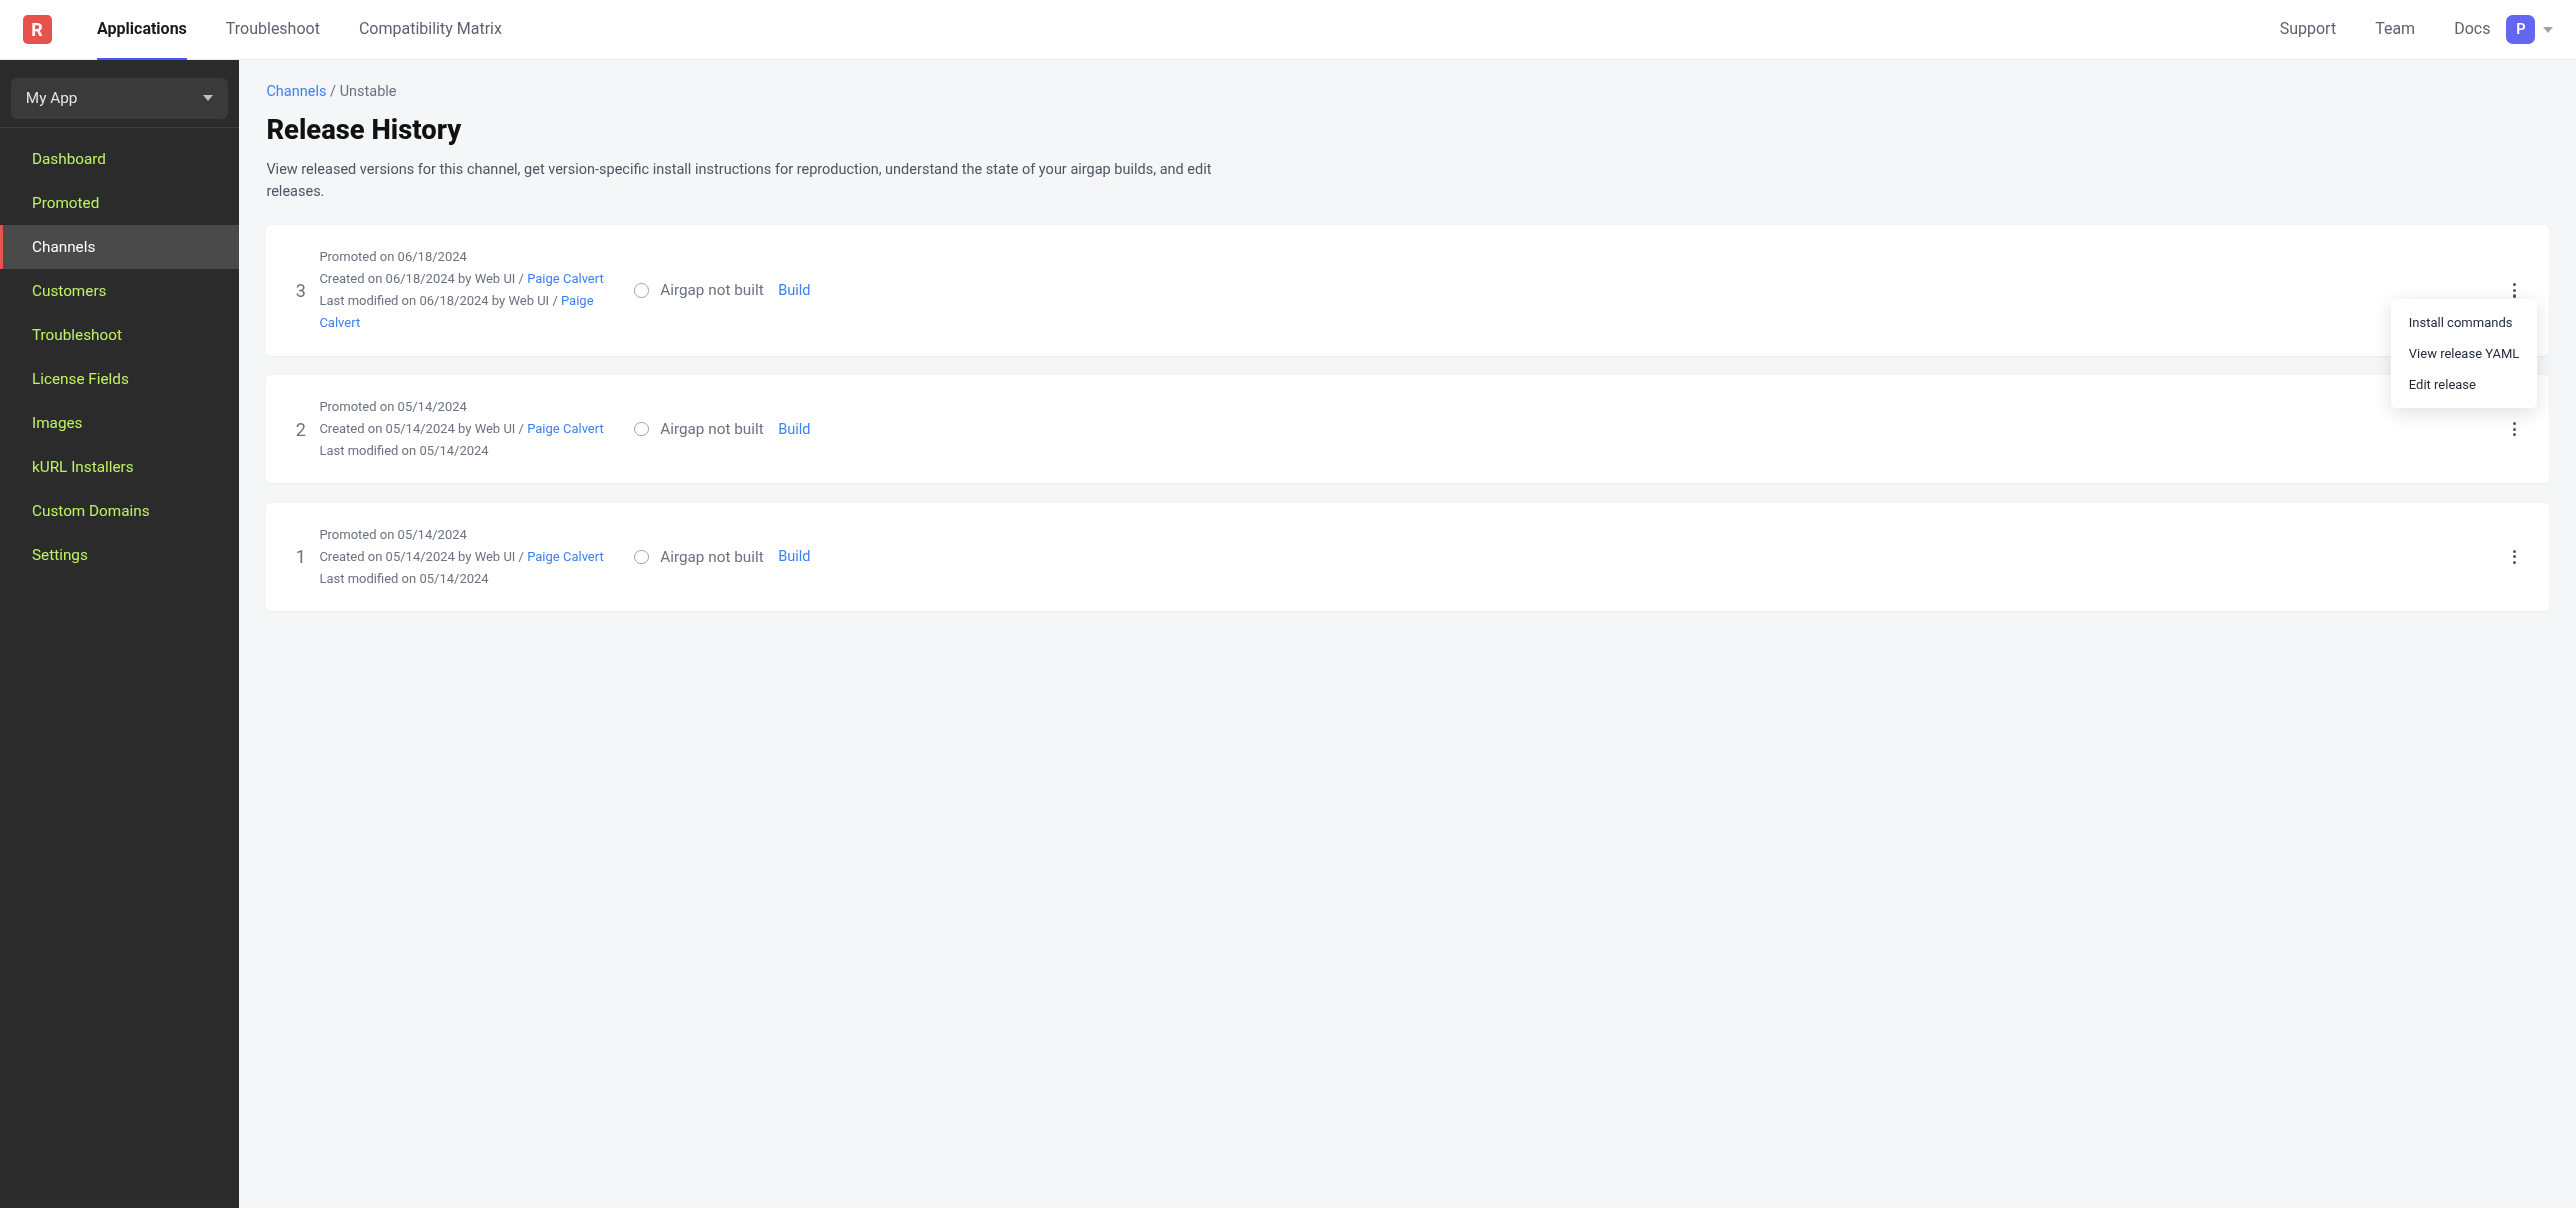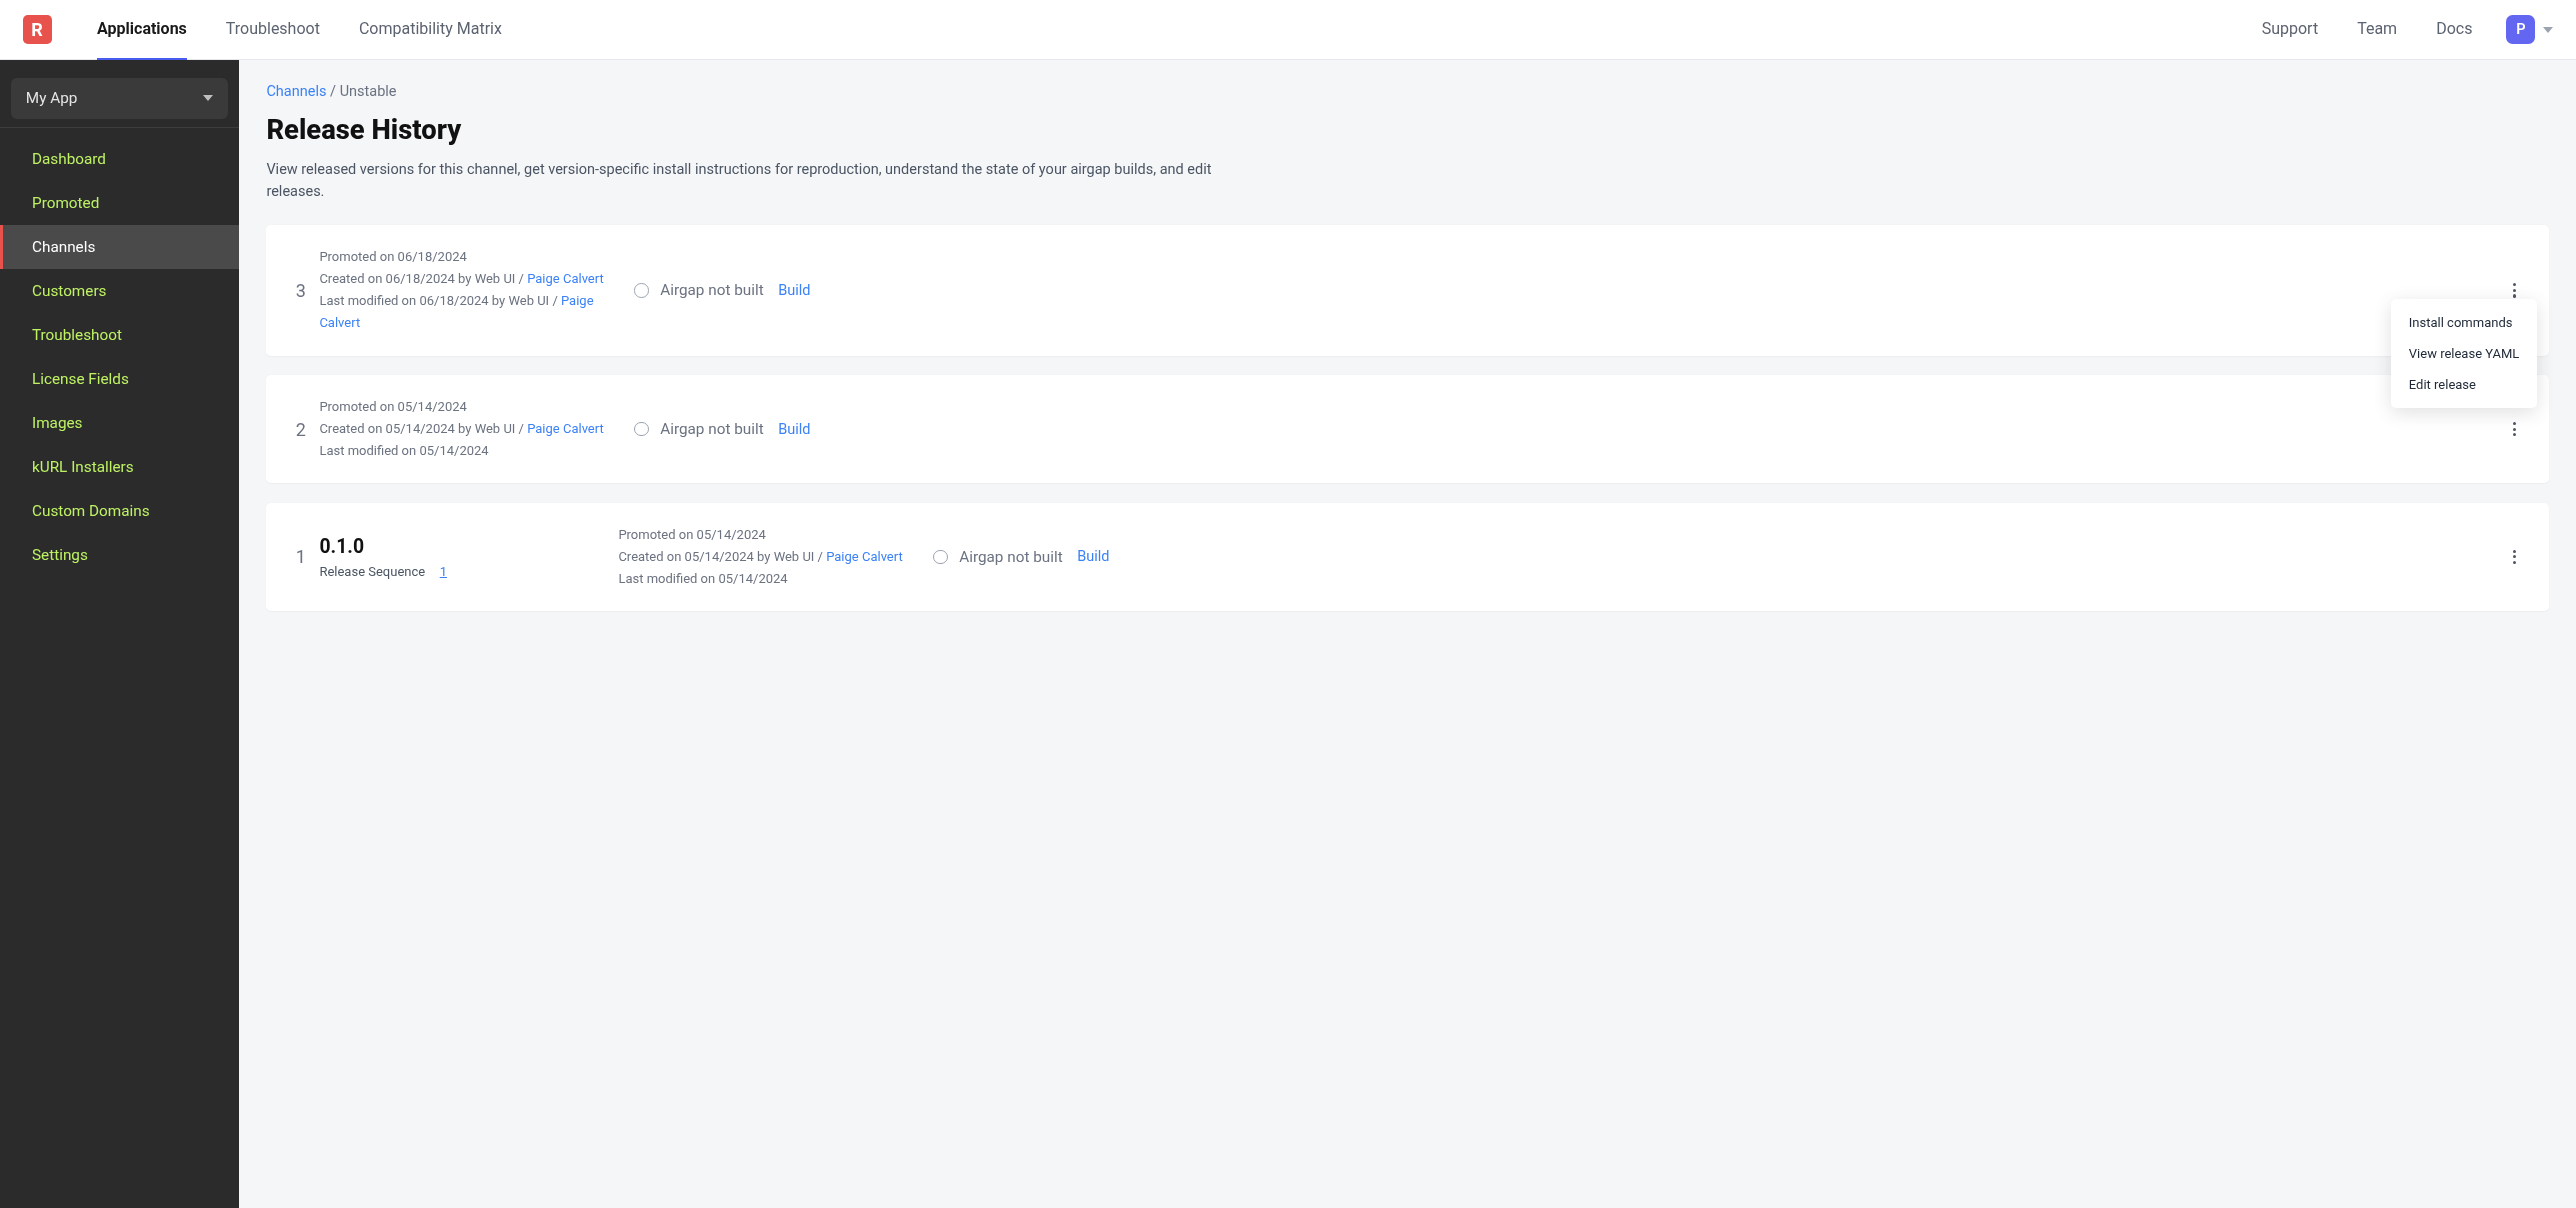--- a/index.html
+++ b/index.html
@@ -30,21 +30,21 @@
     margin-right: 6.5px;
   }
   .topnav-links { display: flex; gap: 39px; align-items: flex-start; }
   .topnav-link {
     color: #5c6370; font-size: 16px; line-height: 58px;
     cursor: pointer;
     border-bottom: 2.4px solid transparent;
     height: 60px; display: flex; align-items: center;
   }
   .topnav-link.active { color: #1a1a1a; font-weight: 700; border-bottom-color: #4a5cf0; }
-  .topnav-right { display: flex; align-items: center; gap: 34px; }
+  .topnav-right { display: flex; align-items: center; gap: 16px; }
   .avatar {
     width: 29px; height: 29px; border-radius: 6.5px;
     background: #6366f1; color: #fff;
     display: flex; align-items: center; justify-content: center;
     font-weight: 600; font-size: 14.5px;
   }
   .avatar-wrap { display: flex; align-items: center; gap: 8px; cursor: pointer; }
   .chevron-down {
     width: 0; height: 0;
     border-left: 5.6px solid transparent;
@@ -248,24 +248,20 @@
             <a href="#" class="build-link">Build</a>
           </div>
           <div class="kebab">
             <span></span>
             <span></span>
             <span></span>
           </div>
         </div>
         <div class="release-card">
           <div class="rel-seq-col">1</div>
-          <div class="rel-main-col">
-            <div class="rel-ver">0.1.0</div>
-            <div class="rel-seq-label"><span>Release Sequence</span><a href="#" class="seq-val">1</a></div>
-          </div>
           <div class="rel-meta-col">
             <div>Promoted on 05/14/2024</div>
             <div><span>Created on 05/14/2024 by Web UI / </span><a href="#" class="user-link">Paige Calvert</a></div>
             <div><span>Last modified on 05/14/2024</span></div>
           </div>
           <div class="rel-airgap-col">
             <div class="circle-icon"></div>
             <span class="airgap-text">Airgap not built</span>
             <a href="#" class="build-link">Build</a>
           </div>

